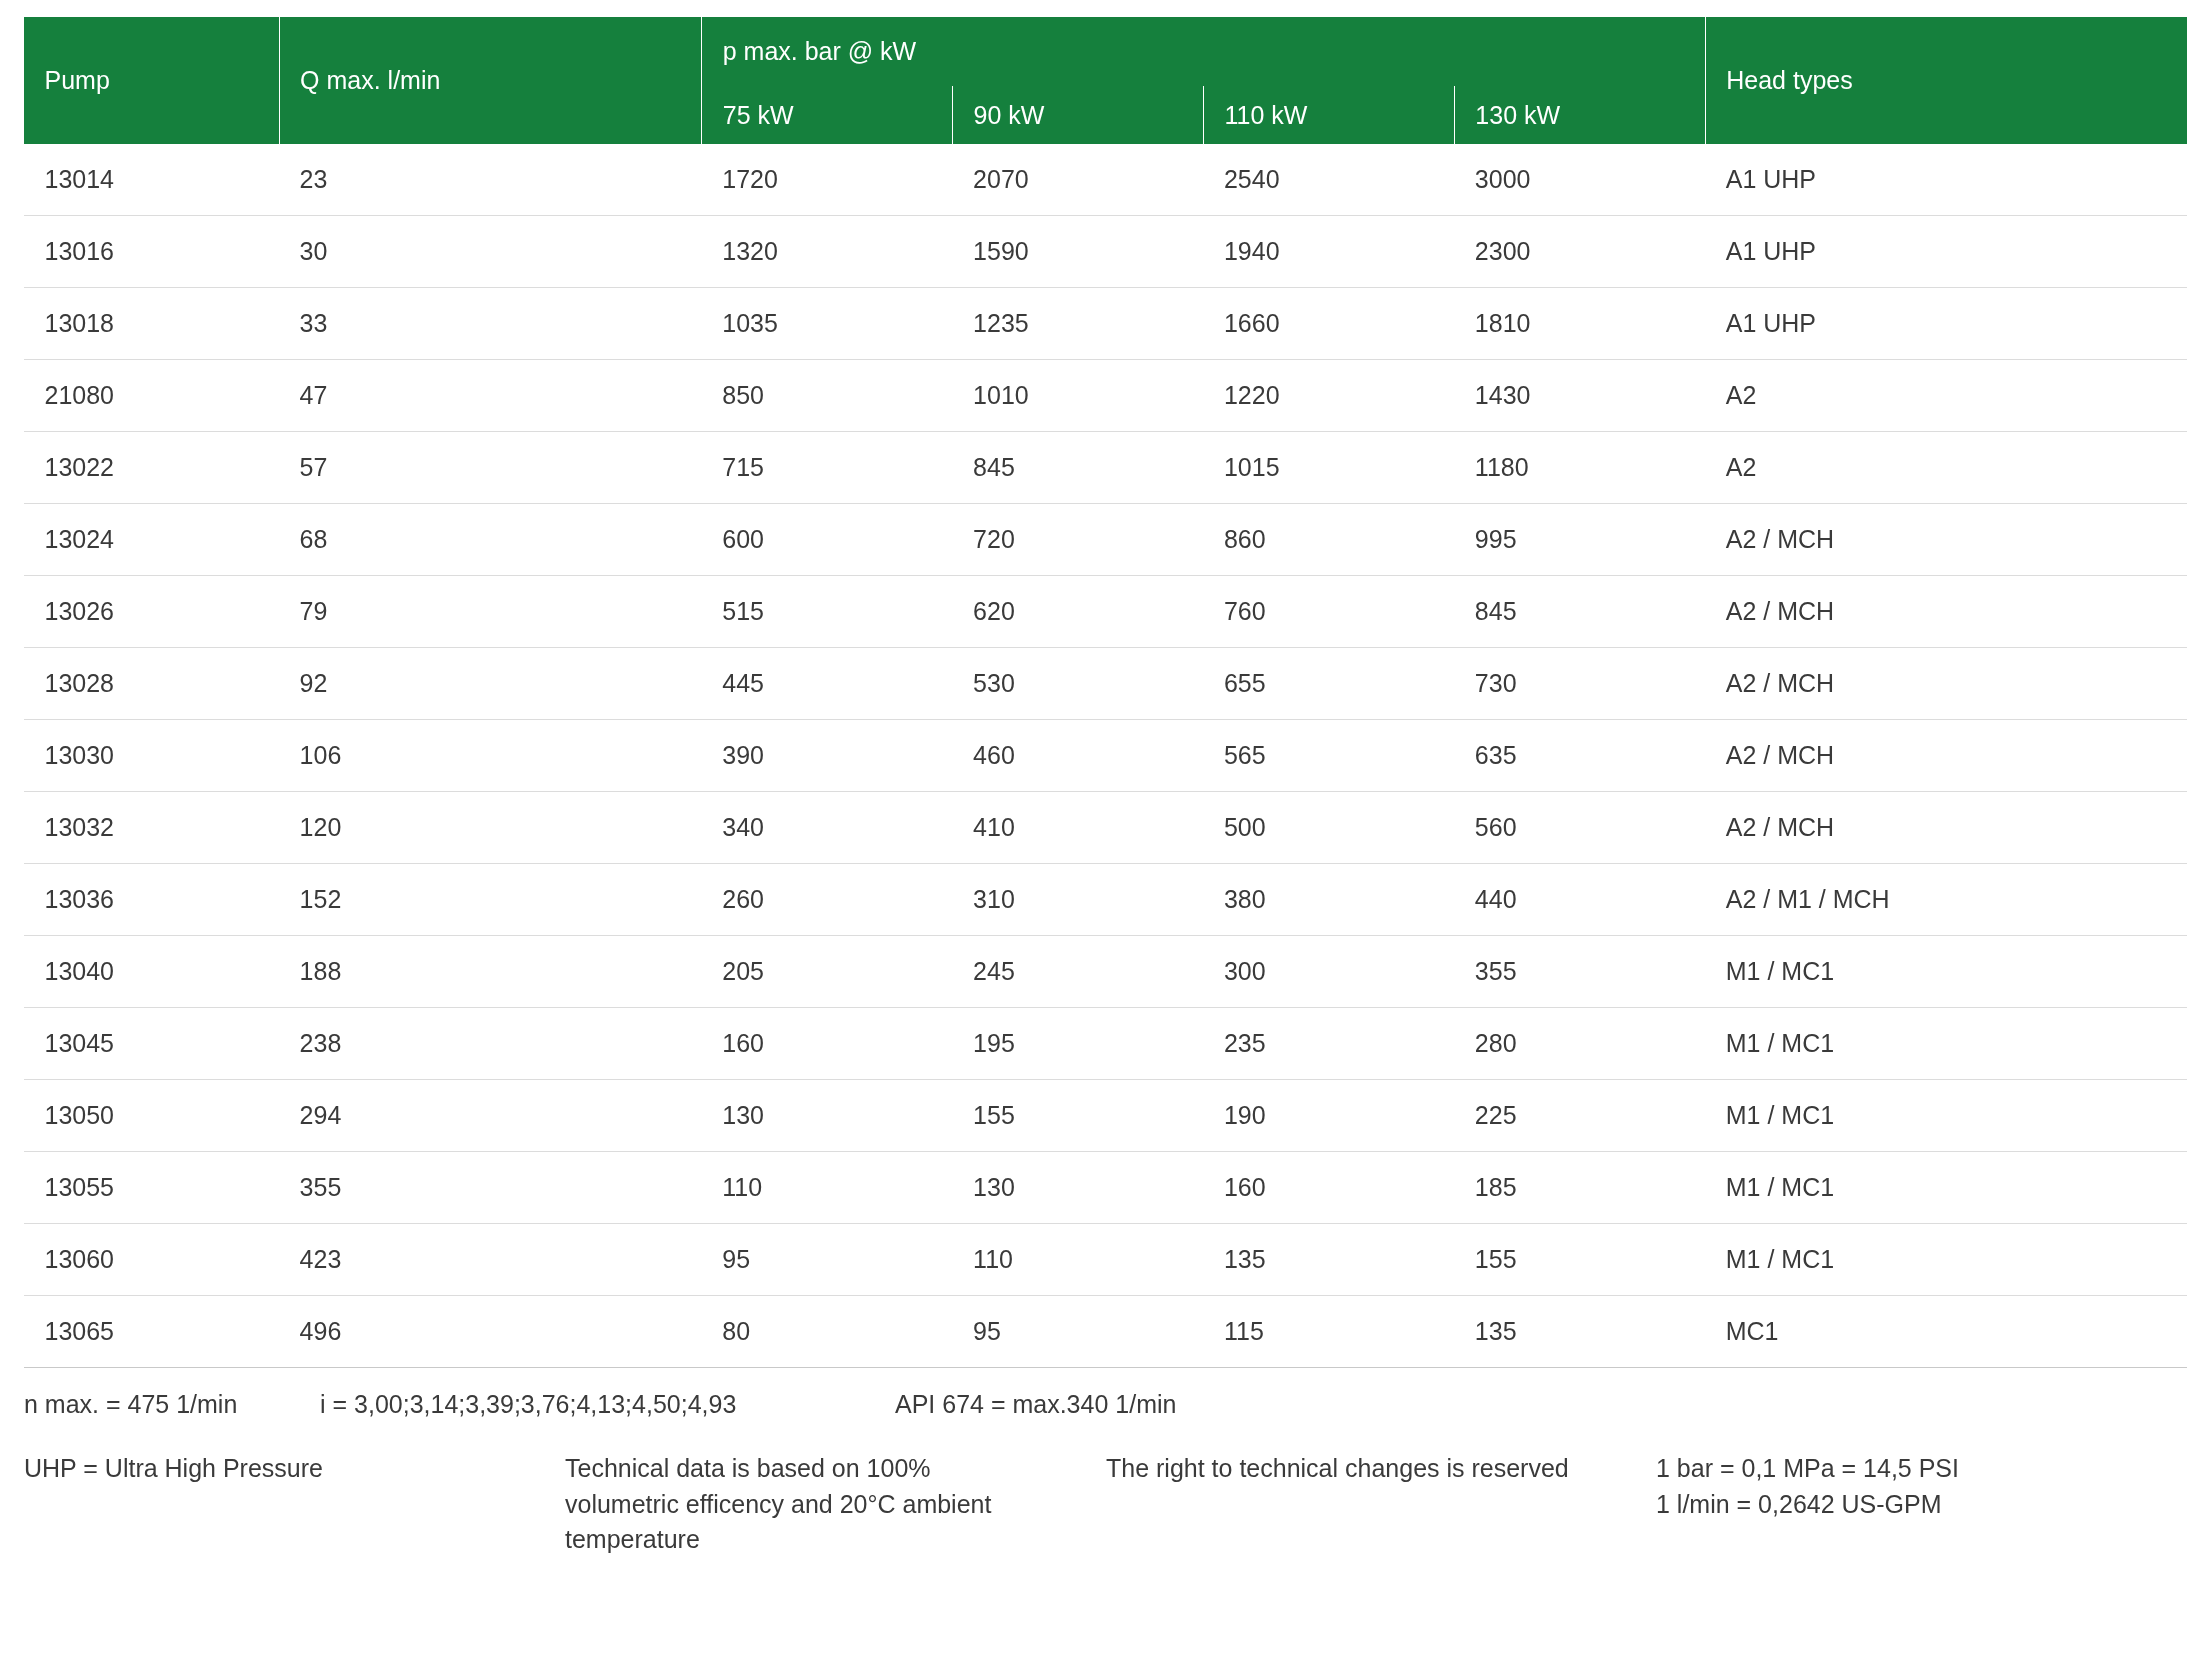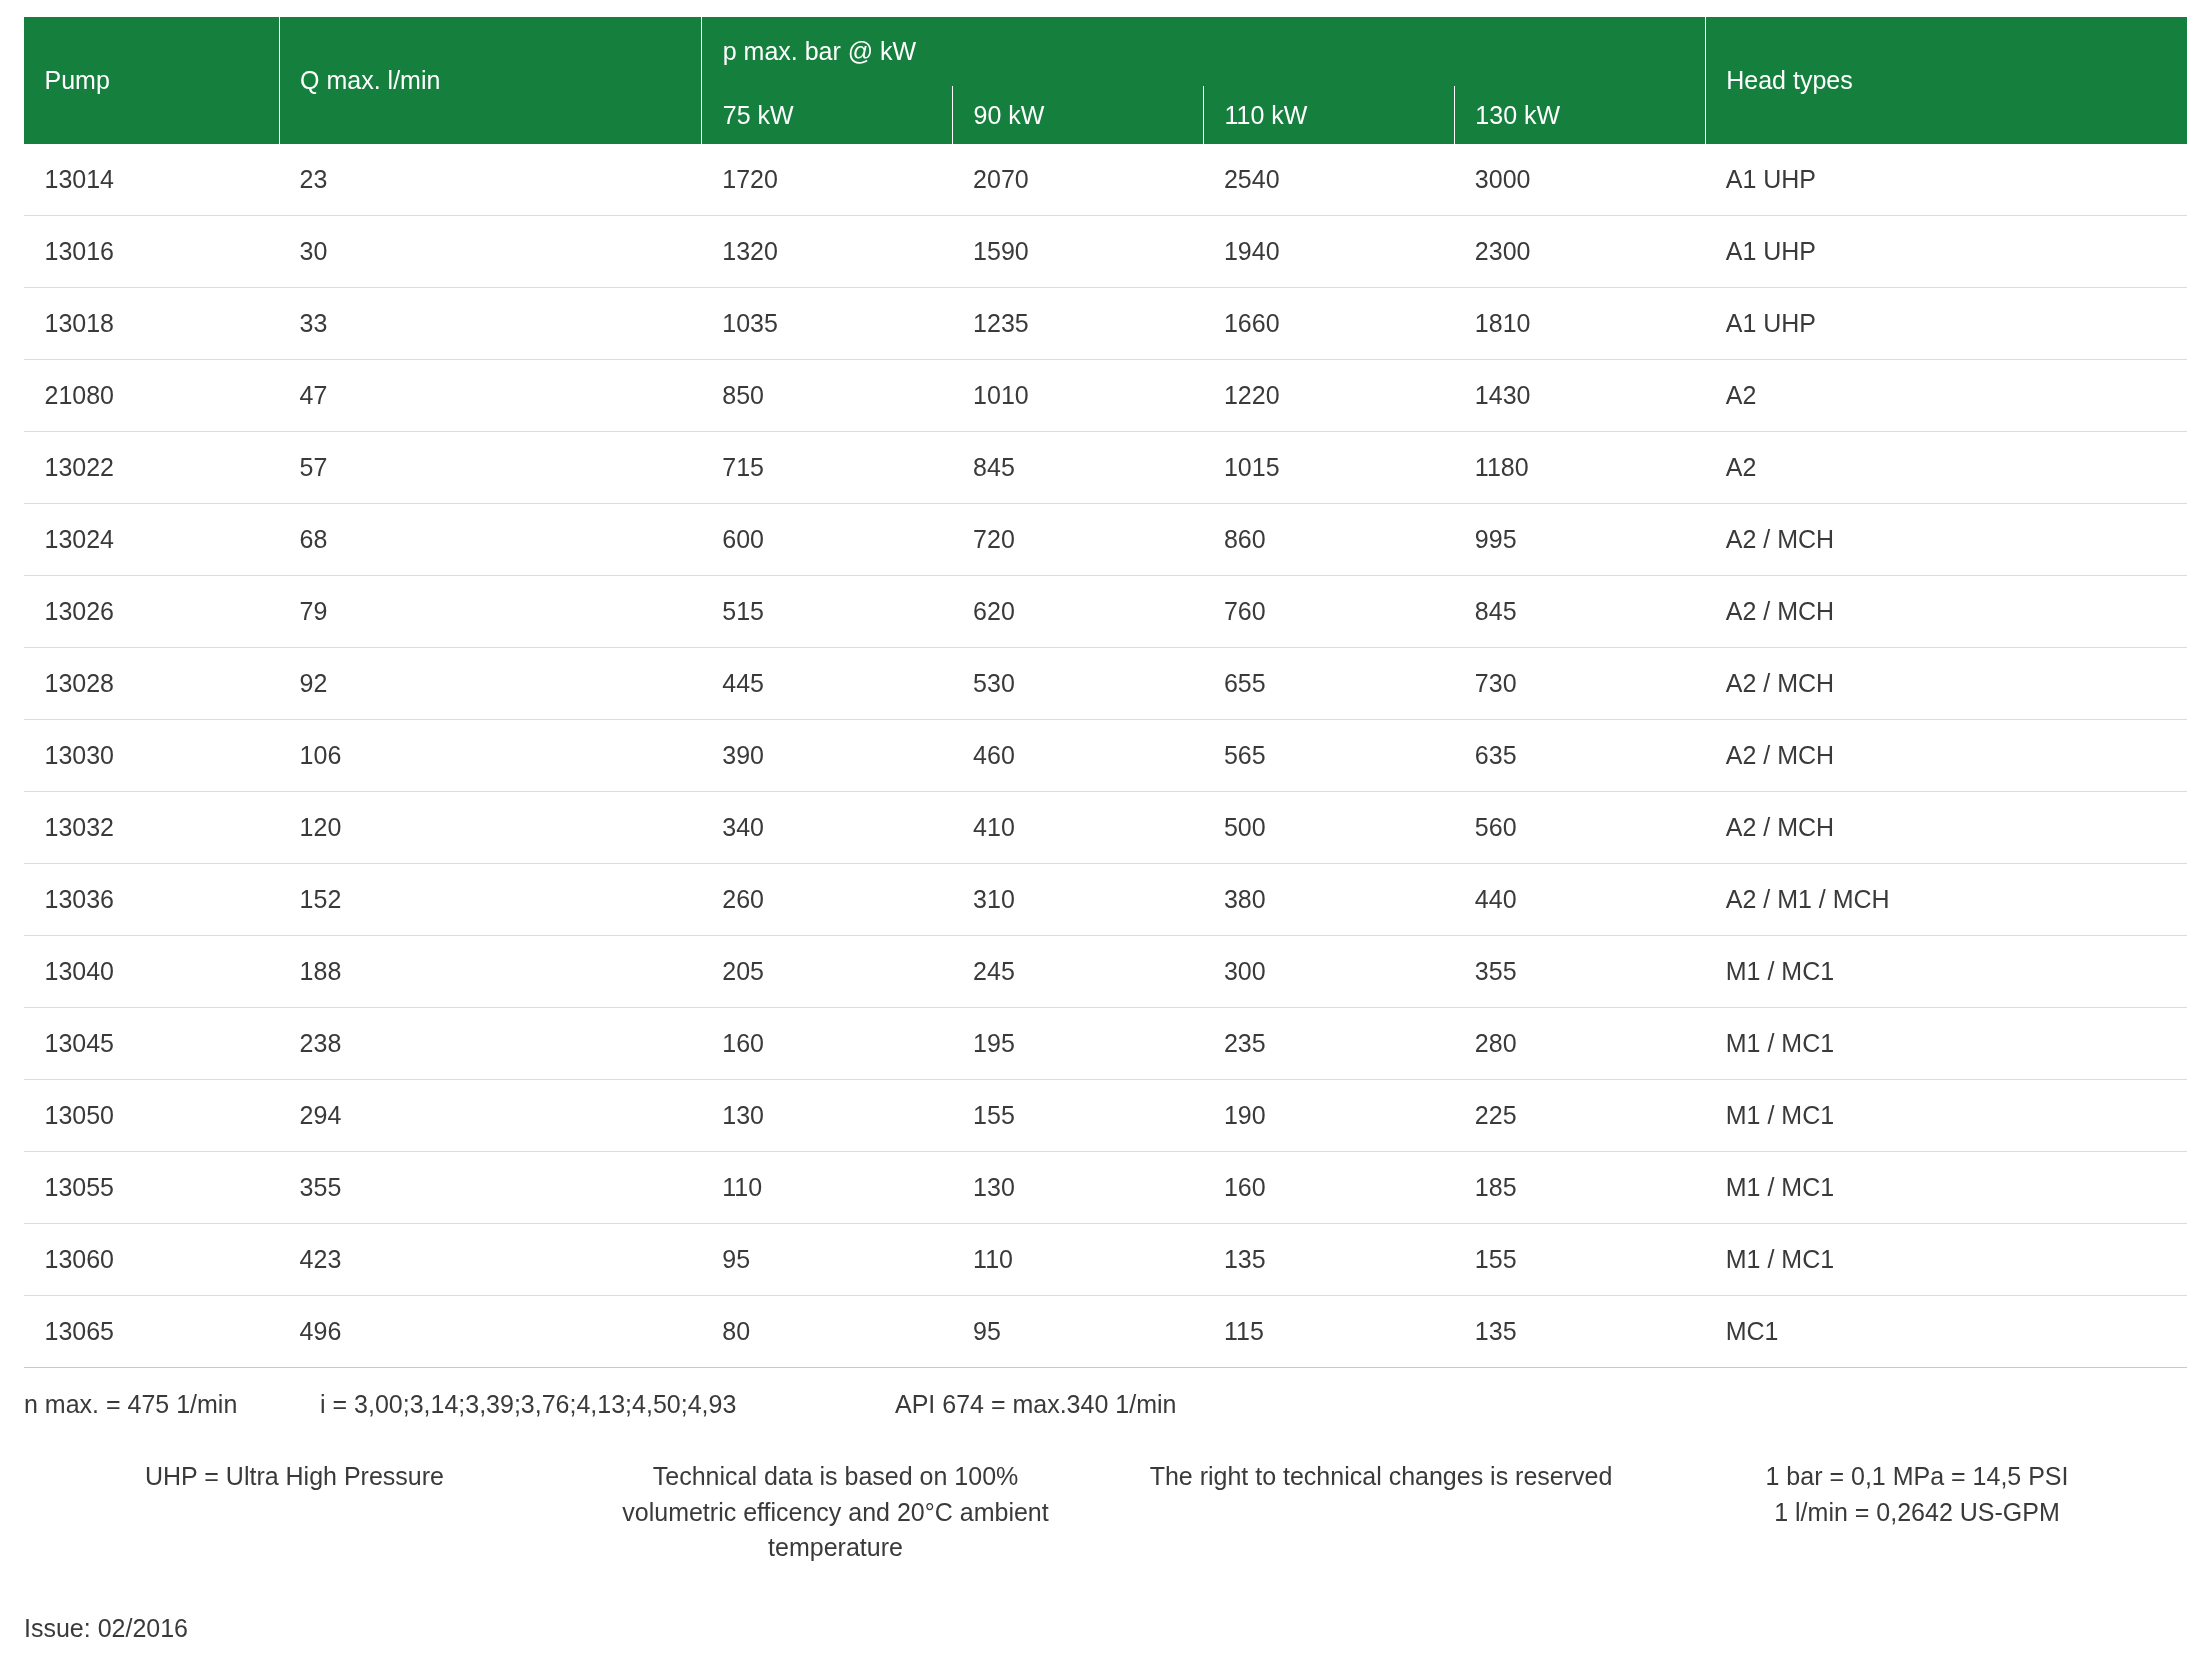--- a/index.html
+++ b/index.html
@@ -59,23 +59,22 @@
   .note-line1 {
     margin-top: 22.4px;
     display: flex;
     gap: 16px;
   }
   .note-line1 .seg1 { width: 280px; }
   .note-line1 .seg2 { width: 559px; }
   .note-line1 .seg3 { }
 
   .note-grid {
-    margin-top: 40px;
+    margin-top: 32px;
     display: flex;
-    text-align: center;
   }
   .note-grid .c1 { width: 541px; }
   .note-grid .c2 { width: 541px; }
   .note-grid .c3 { width: 550px; }
   .note-grid .c4 { width: 522px; }
   .note-grid .line { line-height: 1.42; }
 
   .issue {
     margin-top: 48px;
     font-size: 25px;
@@ -286,17 +285,16 @@
       </div>
       <div class="c3">
         <div class="line">The right to technical changes is reserved</div>
       </div>
       <div class="c4">
         <div class="line">1 bar = 0,1 MPa = 14,5 PSI</div>
         <div class="line">1 l/min = 0,2642 US-GPM</div>
       </div>
     </div>
 
-    <div class="issue">Issue: 02/2016</div>
   </div>
 
 </div>
 
 
 </body></html>

